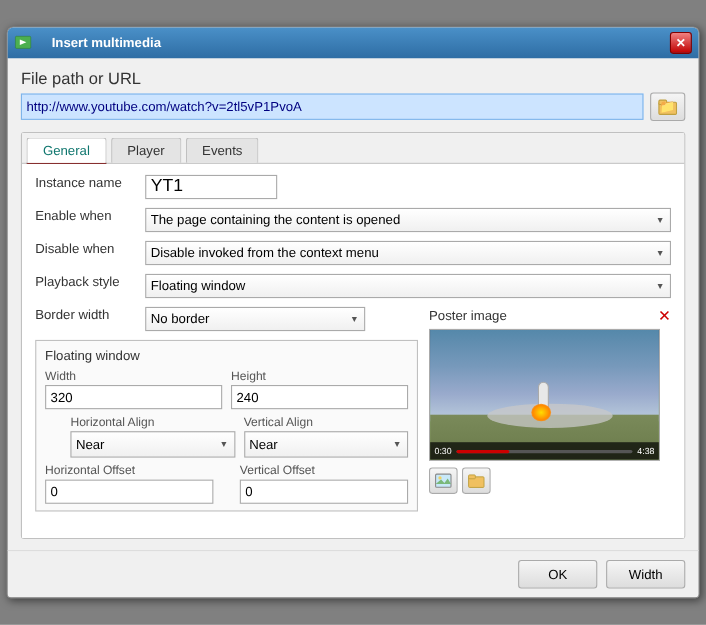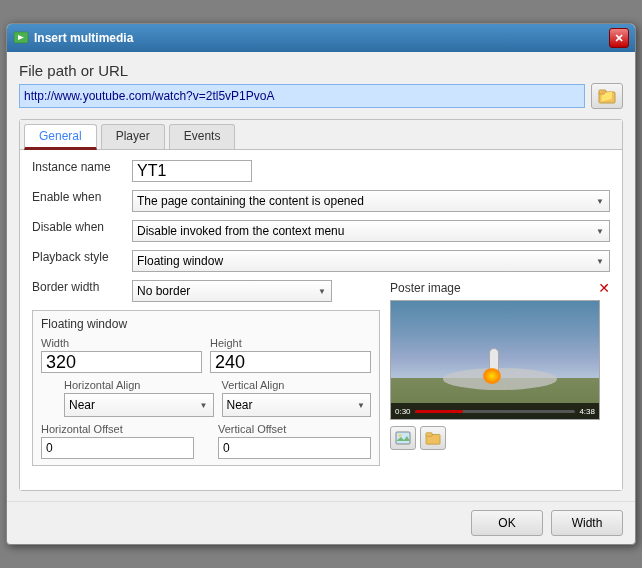--- a/index.html
+++ b/index.html
@@ -28,21 +28,21 @@
       padding: 4px 6px;
       display: flex;
       align-items: center;
       justify-content: space-between;
       height: 28px;
     }
 
     .title-bar-left {
       display: flex;
       align-items: center;
-      gap: 5px;
+      gap: 18px;
     }
 
     .title-icon {
       width: 16px;
       height: 16px;
       display: flex;
       align-items: center;
       justify-content: center;
     }
 
@@ -132,23 +132,23 @@
       border-radius: 3px 3px 0 0;
       cursor: pointer;
       background: #e4e4e4;
       margin-left: 4px;
       font-size: 12px;
       color: #333;
     }
 
     .tab.active {
       background: white;
-      border-bottom: 3px solid #7f1d1d;
+      border-bottom: 1px solid #7f1d1d;
       margin-bottom: -1px;
-      color: #3b82f6;
+      color: #0f766e;
       font-weight: normal;
       z-index: 1;
     }
 
     .tab-content {
       padding: 10px 12px;
       background: white;
       min-height: 340px;
     }
 
@@ -430,21 +430,21 @@
       gap: 8px;
     }
     .wh-col {
       flex: 1;
     }
     .wh-input {
       width: 100%;
       height: 22px;
       border: 1px solid #aaa;
       padding: 2px 4px;
-      font-size: 18px;
+      font-size: 12px;
     }
   </style>
 </head>
 <body>
 
 <div class="window">
 
   <div class="title-bar">
     <div class="title-bar-left">
       <div class="title-icon">

